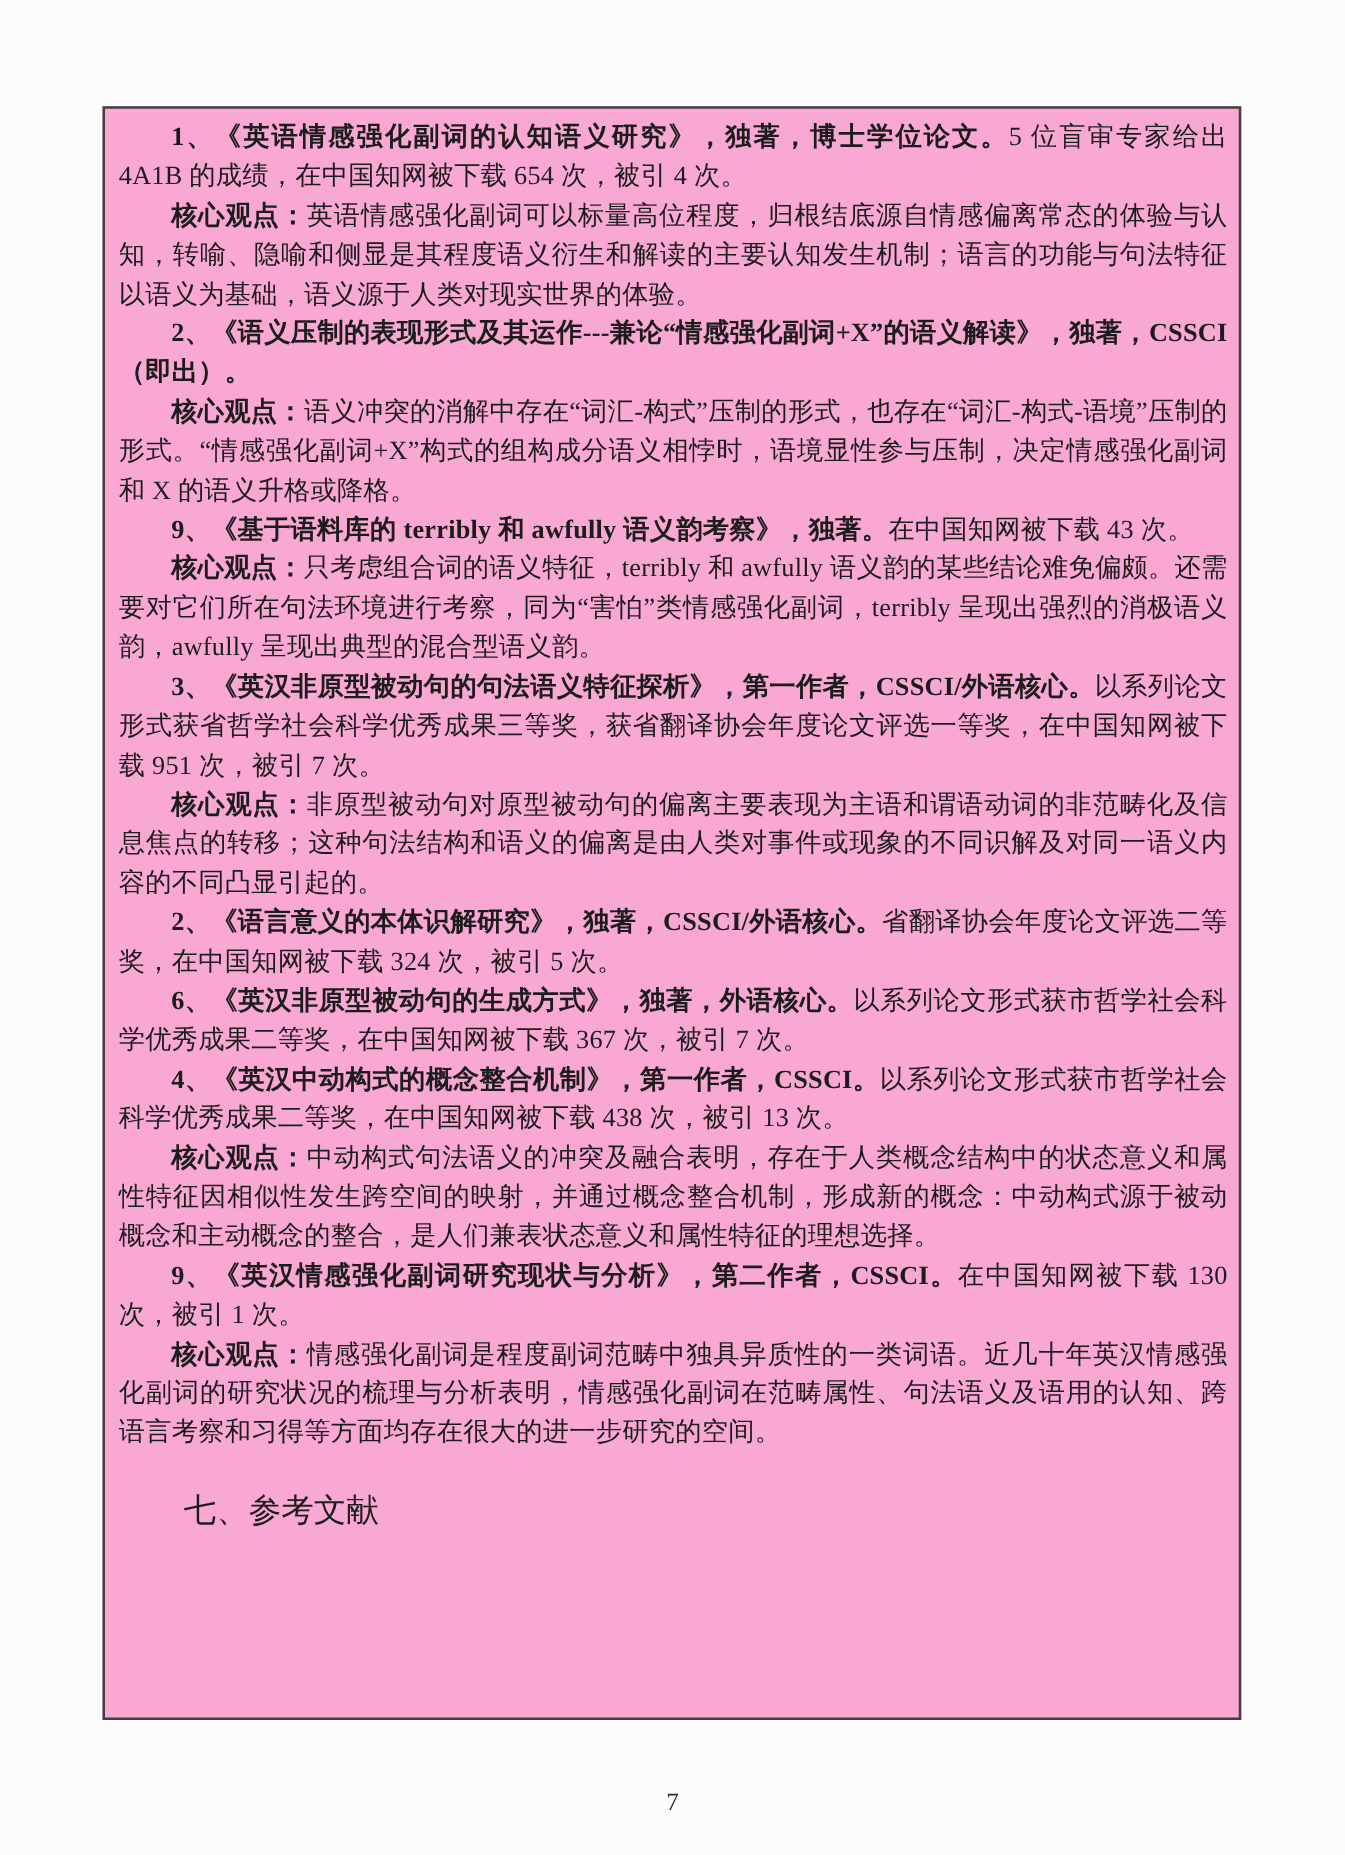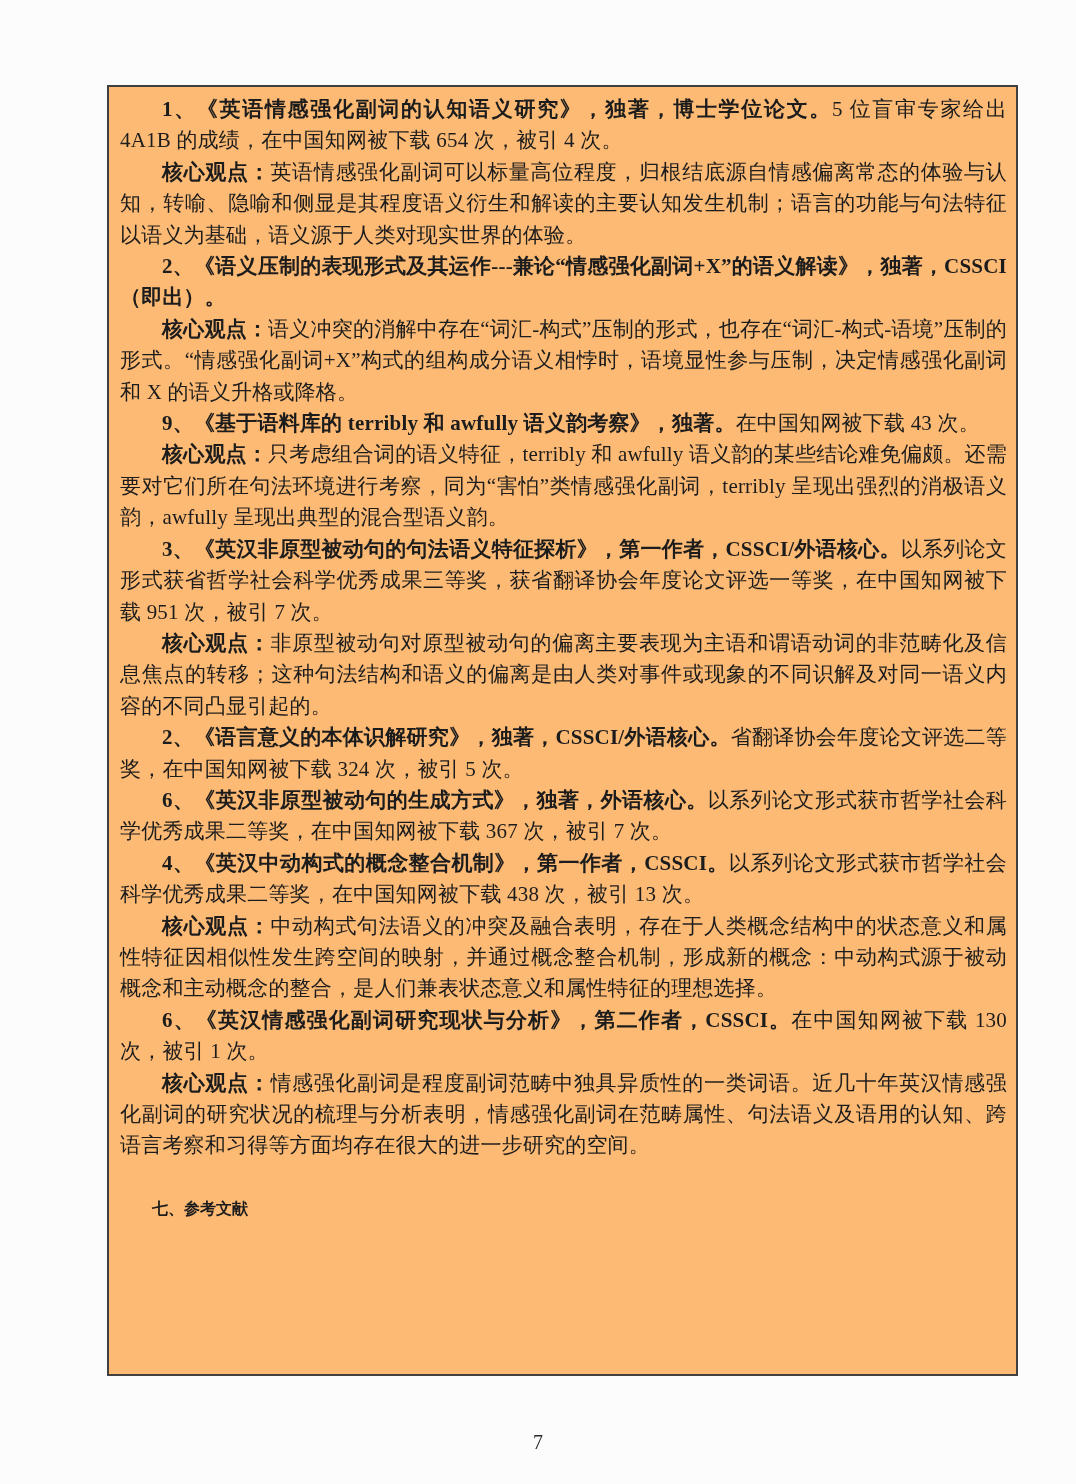--- a/index.html
+++ b/index.html
@@ -16,40 +16,39 @@
   }
   .page-frame {
     position: absolute;
     left: 82px;
     top: 85px;
     width: 911px;
     height: 1291px;
     border: 2px solid #404040;
     box-sizing: border-box;
     padding: 7px 9px 0 11px;
-    background: #fdba74;
-    margin-left: 25px;
+    background: #f9a8d4;
   }
   .para {
     margin: 0;
     font-size: 21px;
     line-height: 31.4px;
     text-align: justify;
     text-indent: 2em;
     letter-spacing: 0.2px;
   }
   .b {
     font-weight: 700;
   }
   .section-heading {
     margin: 31px 0 0 0;
-    font-size: 16px;
+    font-size: 26px;
     line-height: 31.4px;
     text-indent: 2em;
-    font-weight: 700;
+    font-weight: 400;
   }
   .page-number {
     position: absolute;
     left: 0;
     top: 1431px;
     width: 100%;
     text-align: center;
     font-size: 20px;
     color: #2a2a2a;
   }
@@ -86,21 +85,21 @@
   <div>
     <p class="para"><span class="b">6、《英汉非原型被动句的生成方式》，独著，外语核心。</span><span>以系列论文形式获市哲学社会科学优秀成果二等奖，在中国知网被下载 367 次，被引 7 次。</span></p>
   </div>
 
   <div>
     <p class="para"><span class="b">4、《英汉中动构式的概念整合机制》，第一作者，CSSCI。</span><span>以系列论文形式获市哲学社会科学优秀成果二等奖，在中国知网被下载 438 次，被引 13 次。</span></p>
     <p class="para"><span class="b">核心观点：</span><span>中动构式句法语义的冲突及融合表明，存在于人类概念结构中的状态意义和属性特征因相似性发生跨空间的映射，并通过概念整合机制，形成新的概念：中动构式源于被动概念和主动概念的整合，是人们兼表状态意义和属性特征的理想选择。</span></p>
   </div>
 
   <div>
-    <p class="para"><span class="b">6、《英汉情感强化副词研究现状与分析》，第二作者，CSSCI。</span><span>在中国知网被下载 130 次，被引 1 次。</span></p>
+    <p class="para"><span class="b">9、《英汉情感强化副词研究现状与分析》，第二作者，CSSCI。</span><span>在中国知网被下载 130 次，被引 1 次。</span></p>
     <p class="para"><span class="b">核心观点：</span><span>情感强化副词是程度副词范畴中独具异质性的一类词语。近几十年英汉情感强化副词的研究状况的梳理与分析表明，情感强化副词在范畴属性、句法语义及语用的认知、跨语言考察和习得等方面均存在很大的进一步研究的空间。</span></p>
   </div>
 
   <p class="section-heading">七、参考文献</p>
 
 </div>
 
 <div class="page-number">7</div>
 
 </body></html>

